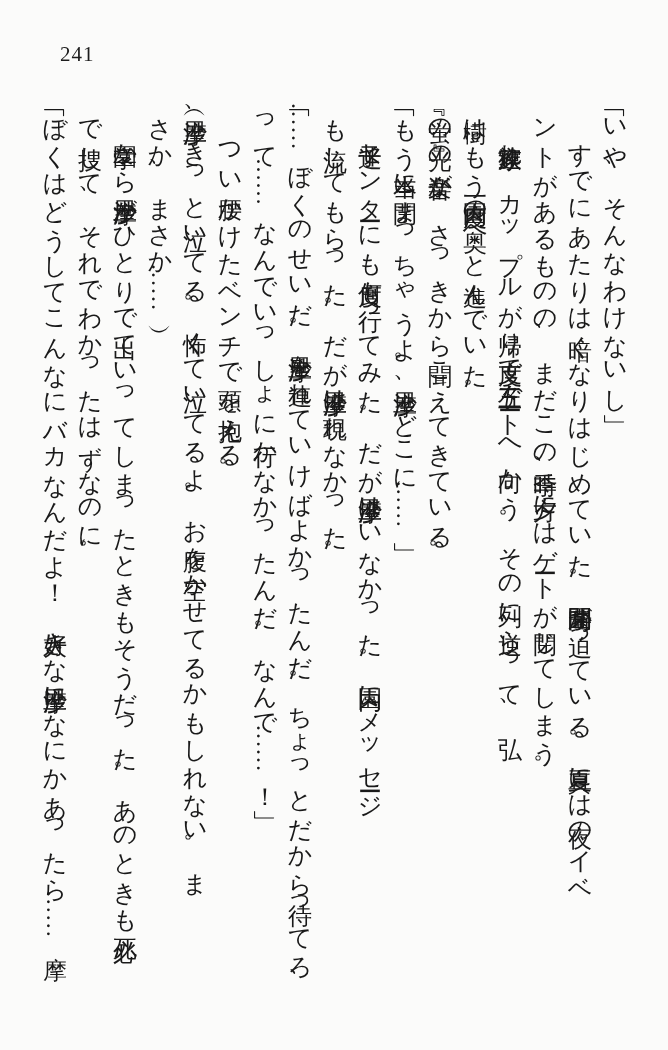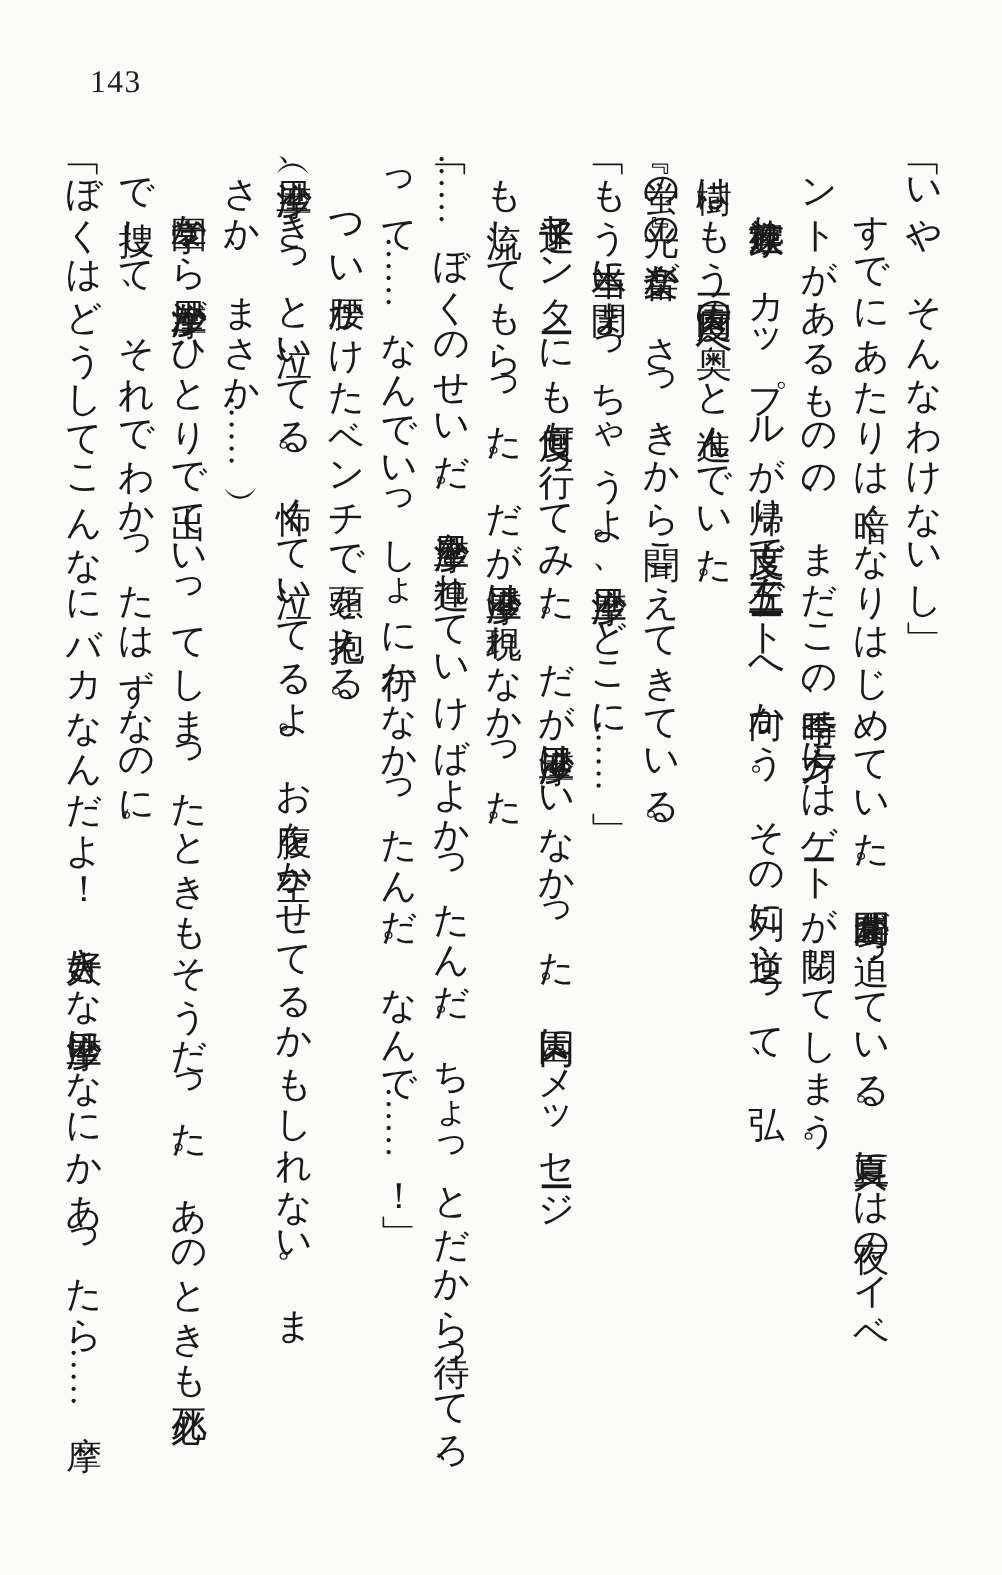--- a/index.html
+++ b/index.html
@@ -39,21 +39,21 @@
     line-height: 35px;
     white-space: nowrap;
   }
   .line.indent {
     padding-top: 25px;
   }
 </style>
 </head>
 <body>
 
-<div class="page-number">143</div>
+<div class="page-number">241</div>
 
 <div class="vertical-text-block">
     <div class="line">「いや、そんなわけないし」</div>
     <div class="line indent">すでにあたりは暗くなりはじめていた。閉園時間が迫っている。真夏には夜のイベ</div>
     <div class="line">ントがあるものの、まだこの時季、夕方にはゲートが閉じてしまう。</div>
     <div class="line indent">家族連れ、カップルが帰り支度で三々五々ゲートへ向かう。その列に逆らって、弘</div>
     <div class="line">樹はもう一度園内の奥へと進んでいた。</div>
     <div class="line">『蛍の光』の音楽が、さっきから聞こえてきている。</div>
     <div class="line">「もう本当に閉まっちゃうよ。摩里沙、どこに……」</div>
     <div class="line indent">迷子センターにも何度も行ってみた。だが摩里沙はいなかった。園内にメッセージ</div>

